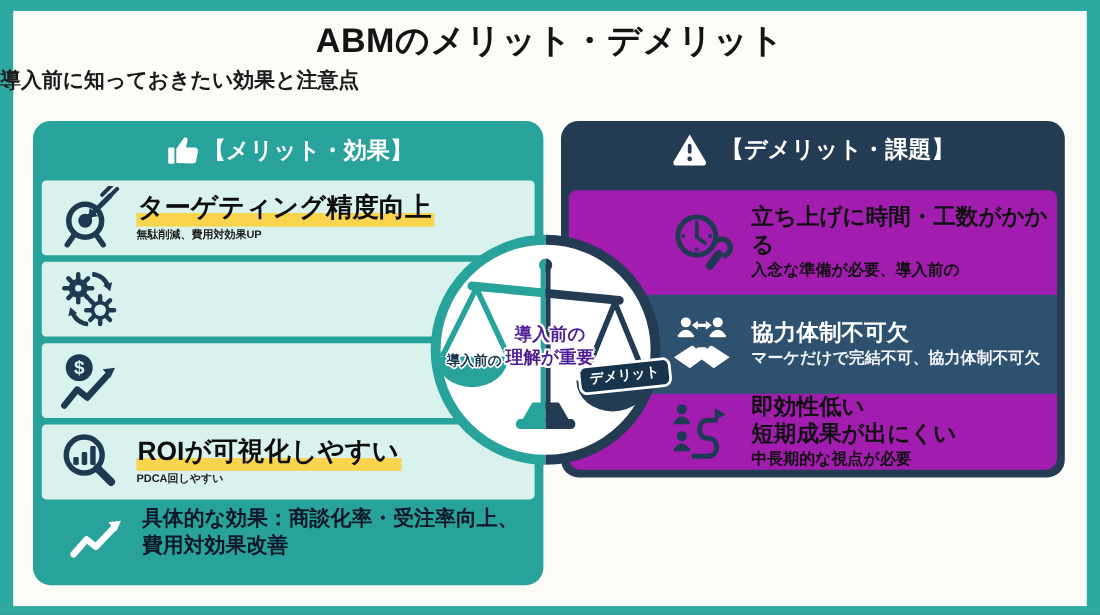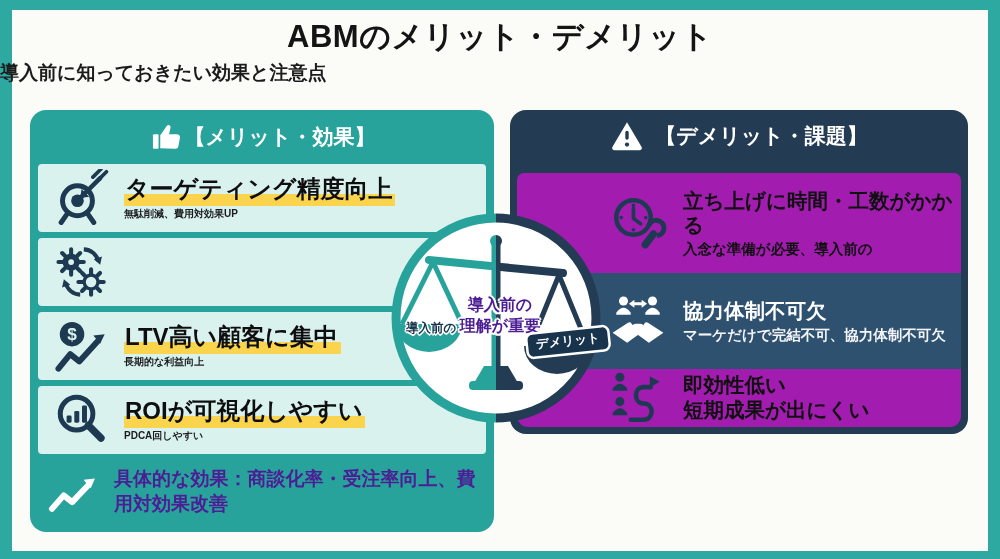--- a/index.html
+++ b/index.html
@@ -42,21 +42,21 @@
   .merit-card .icon{flex:none;width:58px;height:58px;margin-right:13px;color:#1E3A52;}
   .card-text{display:flex;flex-direction:column;justify-content:center;}
   .card-title{
     font-size:24px;font-weight:800;color:#0e0e0e;line-height:1.08;white-space:nowrap;
     align-self:flex-start;
     background:linear-gradient(to top,#F9D44C 40%,rgba(249,212,76,0) 40%);
     padding:0 3px 4px 1px;
   }
   .card-sub{font-size:10px;font-weight:700;color:#1c1c1c;margin-top:2px;line-height:1.15;}
   .merit-footer{
-    flex:1;display:flex;align-items:center;color:#4c1d95;padding:0 14px 8px 16px;
+    flex:1;display:flex;color:#0f172a;padding:0 14px 8px 16px;margin-left:15px;
   }
   .merit-footer .icon{flex:none;width:54px;height:54px;margin-right:14px;color:#fff;}
   .merit-footer-text{font-size:19px;font-weight:700;line-height:1.3;}
   
   .demerit-panel{
     position:absolute;left:510px;top:110px;width:458px;height:324px;
     background:#233C53;border-radius:16px;overflow:hidden;
     display:flex;flex-direction:column;
   }
   .demerit-header{
@@ -160,24 +160,20 @@
 
     <div class="merit-card">
       <span class="icon">
         <svg viewBox="0 0 64 64" width="58" height="58">
           <circle cx="21" cy="19" r="13.5" fill="currentColor"></circle>
           <text x="21" y="25.5" text-anchor="middle" font-size="19" font-weight="bold" fill="#D9F2EE" font-family="Liberation Sans, sans-serif">$</text>
           <path d="M6 57 L19 41 L29 49 L49 27" fill="none" stroke="currentColor" stroke-width="6.5" stroke-linecap="round" stroke-linejoin="round"></path>
           <path d="M57 19 l-12.5 1.5 l7.5 9 z" fill="currentColor"></path>
         </svg>
       </span>
-      <div class="card-text">
-        <span class="card-title">LTV高い顧客に集中</span>
-        <span class="card-sub">長期的な利益向上</span>
-      </div>
     </div>
 
     <div class="merit-card">
       <span class="icon">
         <svg viewBox="0 0 64 64" width="58" height="58">
           <circle cx="26" cy="25" r="18" fill="none" stroke="currentColor" stroke-width="5.5"></circle>
           <rect x="15" y="27" width="5.5" height="8" rx="1.5" fill="currentColor"></rect>
           <rect x="23.5" y="22" width="5.5" height="13" rx="1.5" fill="currentColor"></rect>
           <rect x="32" y="16" width="5.5" height="19" rx="1.5" fill="currentColor"></rect>
           <path d="M39 38 L53 52" stroke="currentColor" stroke-width="8" stroke-linecap="round"></path>
@@ -258,20 +254,21 @@
             <circle cx="12" cy="9" r="5" fill="currentColor"></circle>
             <path d="M4 21.5 q8 -10.5 16 0 v2.5 h-16 z" fill="currentColor"></path>
             <circle cx="12" cy="36" r="5" fill="currentColor"></circle>
             <path d="M4 48.5 q8 -10.5 16 0 v2.5 h-16 z" fill="currentColor"></path>
             <path d="M24 56 h14 c12 0 12 -18 0 -18 c-11 0 -11 -18 0 -18 h8" fill="none" stroke="currentColor" stroke-width="5" stroke-linecap="round"></path>
             <path d="M45 14 l11 6 l-11 6 z" fill="currentColor" transform="translate(0,-6)"></path>
           </svg>
         </span>
         <div class="card-text">
           <span class="demerit-title"><span>即効性低い</span><br><span>短期成果が出にくい</span></span>
+          <span class="demerit-sub">中長期的な視点が必要</span>
         </div>
       </div>
     </div>
   </div>
 
   <svg class="scale-svg" viewBox="0 0 216 216">
     <defs>
       <clipPath id="clipL">
           <rect x="0" y="0" width="108" height="216"></rect>
         </clipPath>

